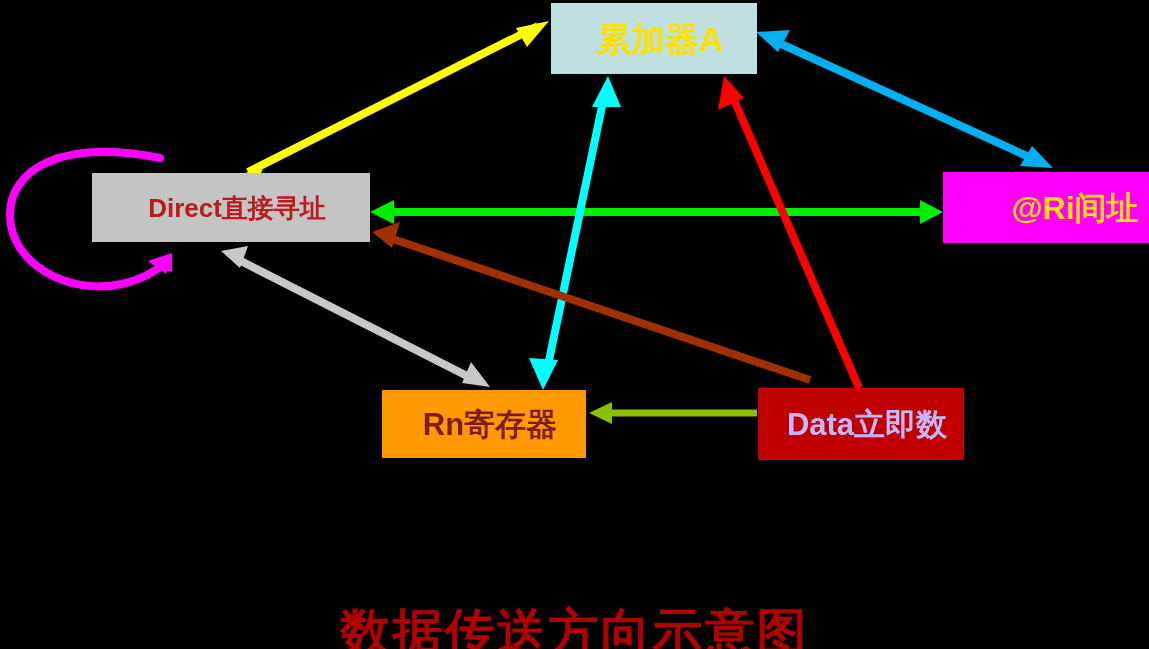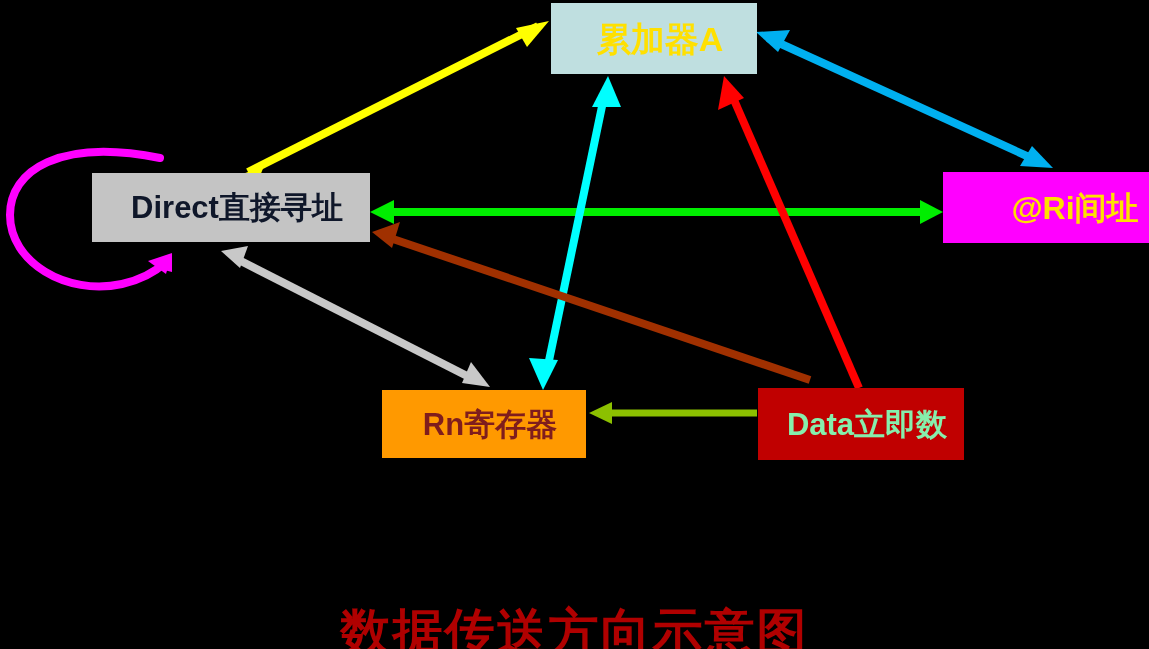--- a/index.html
+++ b/index.html
@@ -32,39 +32,39 @@
   #node-acc {
     left: 551px; top: 3px; width: 206px; height: 71px;
     background: #bfdfe0;
   }
   #node-acc .node-label { color: #ffe000; font-size: 34px; }
 
   #node-direct {
     left: 92px; top: 173px; width: 278px; height: 69px;
     background: #c4c4c4;
   }
-  #node-direct .node-label { color: #0f172a; font-size: 31px; }
+  #node-direct .node-label { color: #b91c1c; font-size: 26px; }
 
   #node-ri {
     left: 943px; top: 172px; width: 206px; height: 71px;
     background: #ff00ff;
   }
   #node-ri .node-label { color: #ffe000; font-size: 32px; margin-left: 46px; }
 
   #node-rn {
     left: 382px; top: 390px; width: 204px; height: 68px;
     background: #ff9900;
   }
   #node-rn .node-label { color: #7f1d1d; font-size: 31px; }
 
   #node-data {
     left: 758px; top: 388px; width: 206px; height: 72px;
     background: #c00000;
   }
-  #node-data .node-label { color: #86efac; font-size: 31px; }
+  #node-data .node-label { color: #c4b5fd; font-size: 31px; }
 
   #diagram-title {
     position: absolute;
     left: 0; top: 552px; width: 1149px;
     text-align: center;
     color: #b00000;
     font-family: "Liberation Serif", serif;
     font-weight: bold;
     font-size: 50px;
     letter-spacing: 2px;

